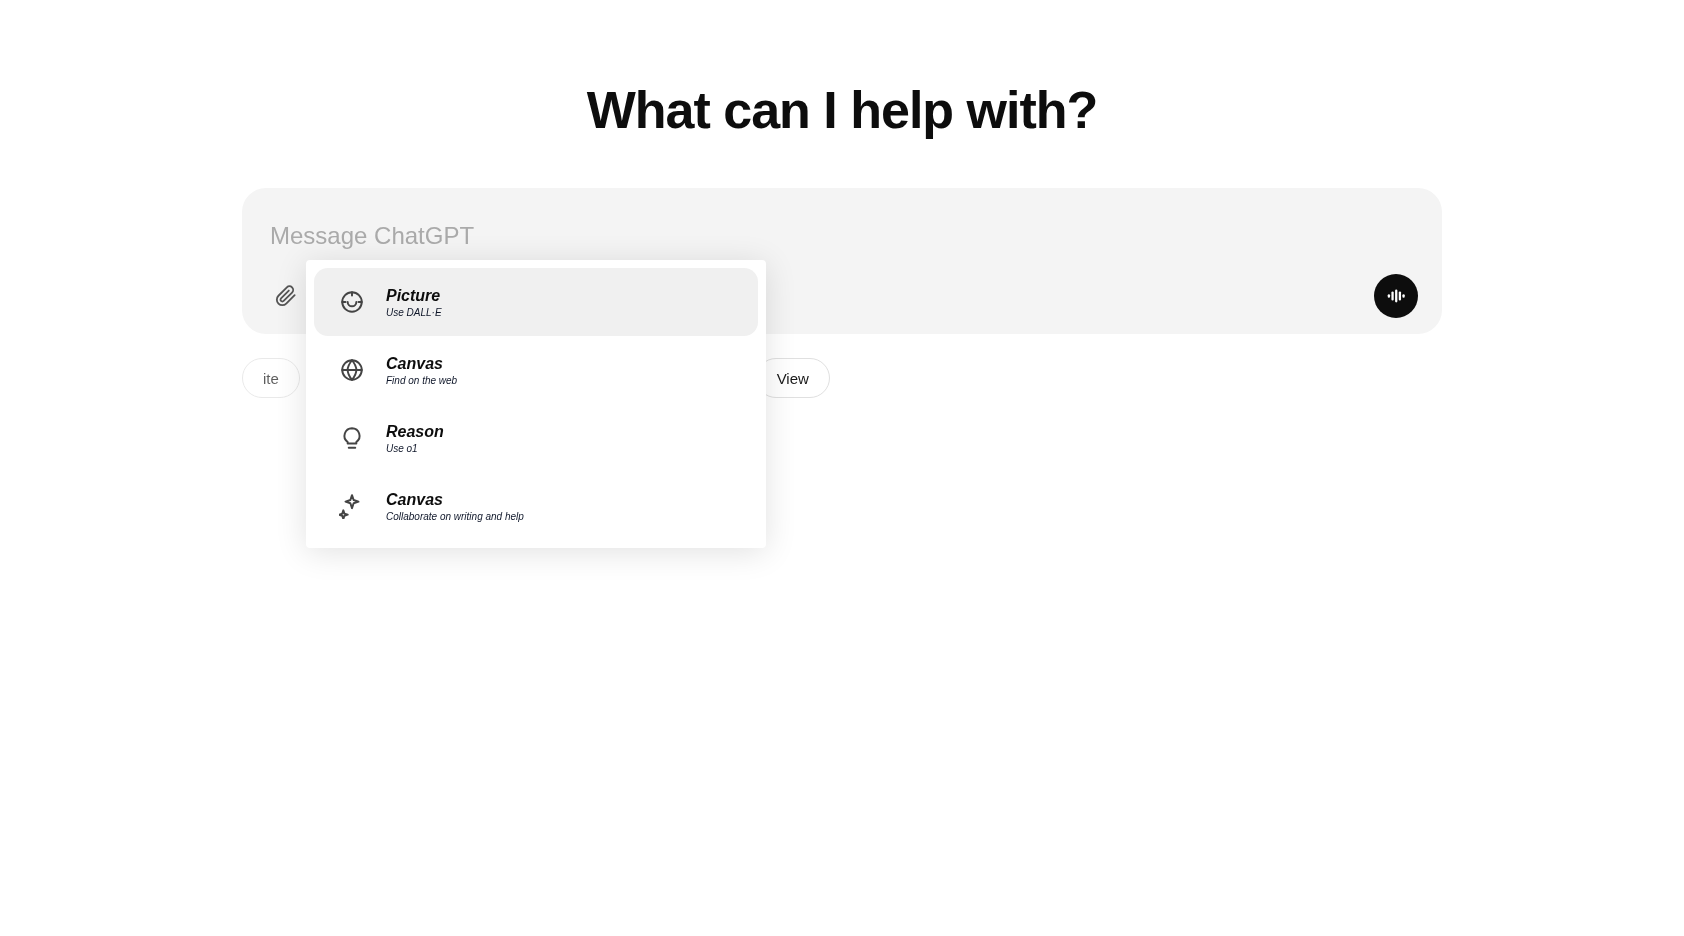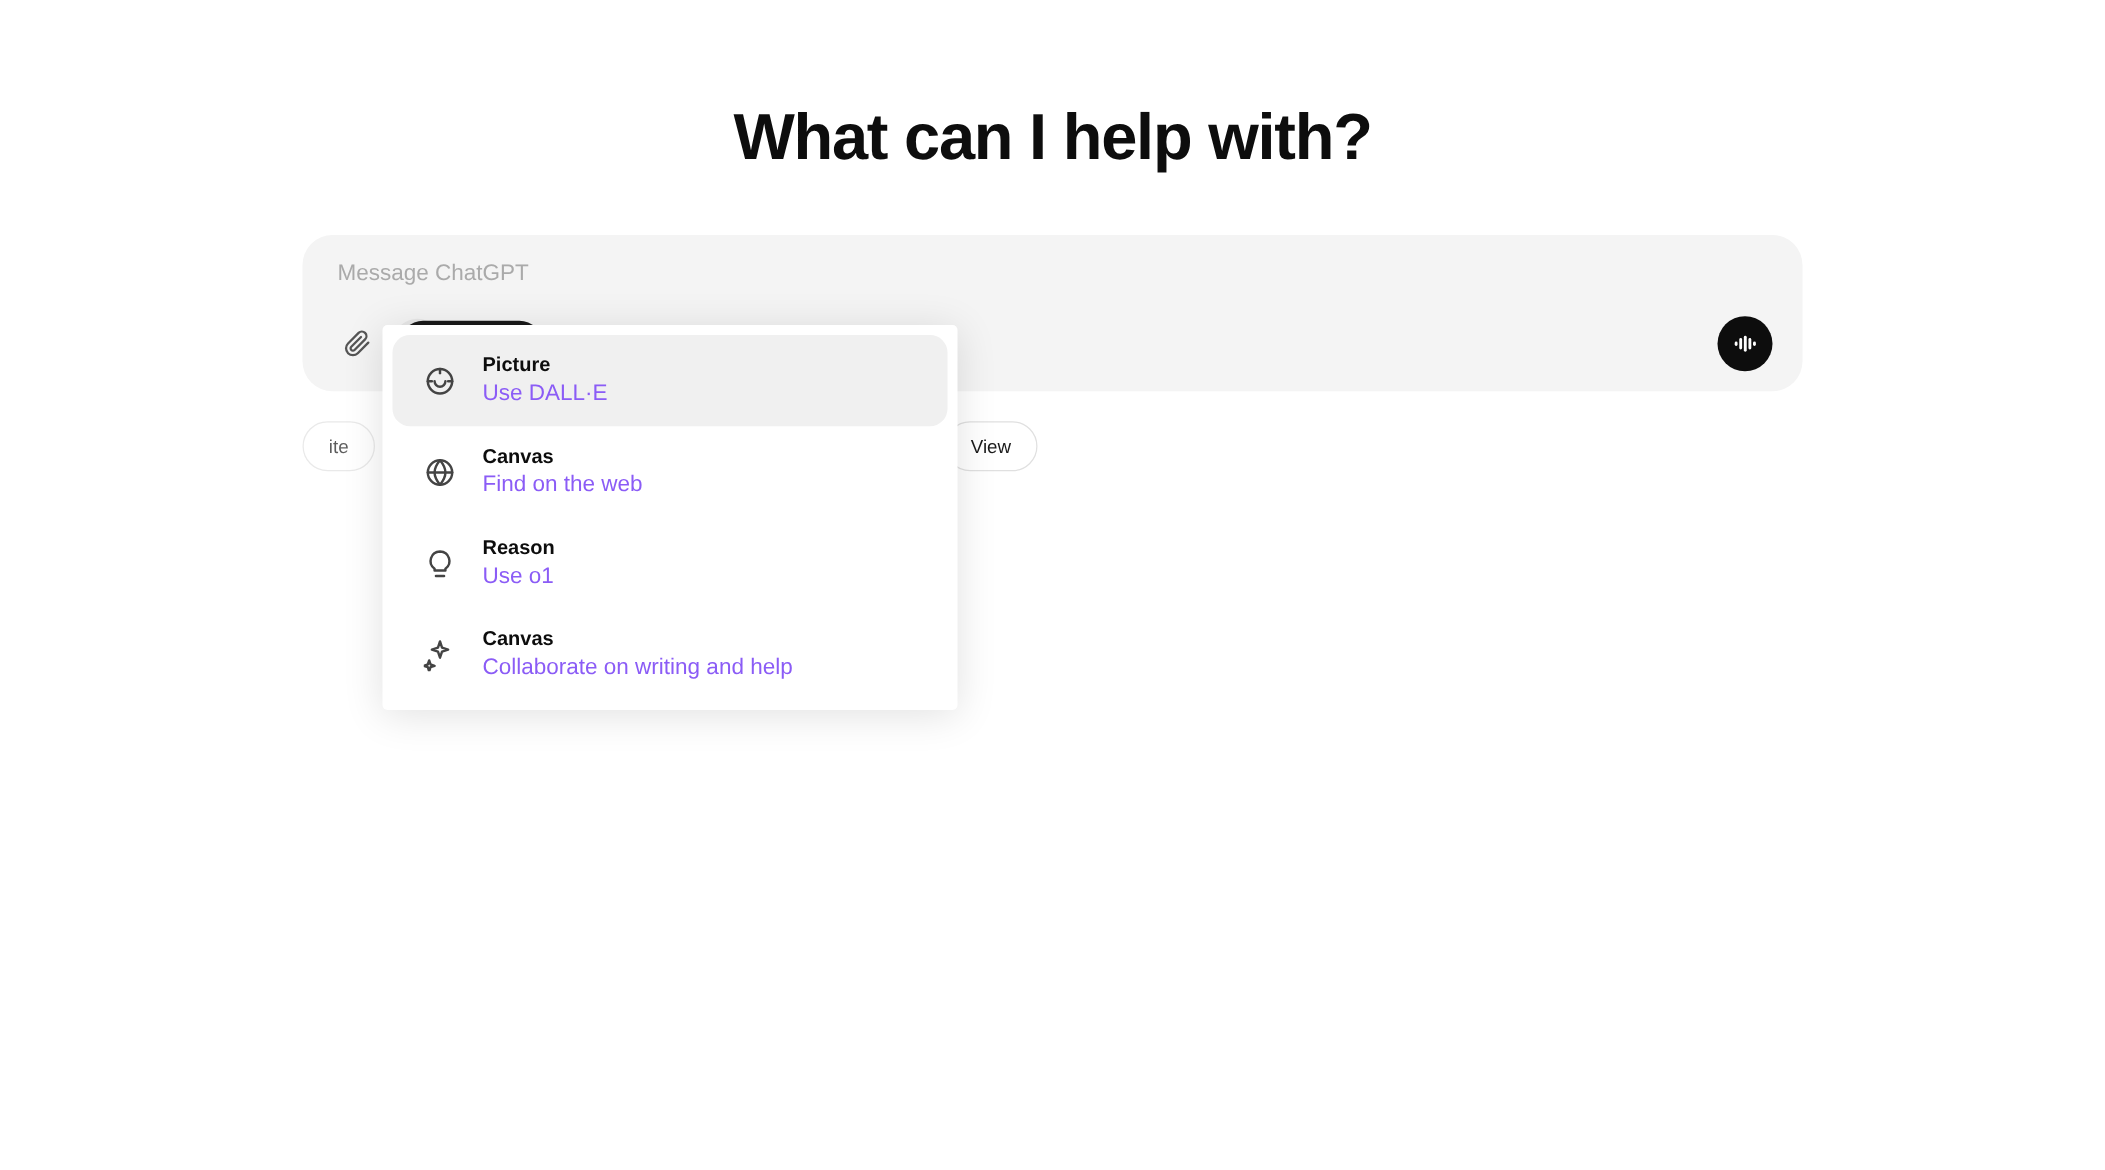--- a/index.html
+++ b/index.html
@@ -24,24 +24,25 @@
     .input-container {
       width: 1200px;
       max-width: 90vw;
       background: #f4f4f4;
       border-radius: 24px;
       padding: 20px 24px 16px 24px;
       position: relative;
     }
 
     .input-placeholder {
-      font-size: 18px;
+      font-size: 24px;
       color: #aaaaaa;
       margin-bottom: 24px;
       padding: 0 4px;
+      margin-top: 14px;
     }
 
     .input-toolbar {
       display: flex;
       align-items: center;
       justify-content: space-between;
     }
 
     .input-toolbar-left {
       display: flex;
@@ -128,20 +129,21 @@
     .dropdown-menu {
       position: absolute;
       top: 180px;
       left: 64px;
       width: 460px;
       background: white;
       border-radius: 4px;
       box-shadow: 0 4px 32px rgba(0,0,0,0.12);
       padding: 8px;
       z-index: 100;
+      font-style: italic;
     }
 
     .dropdown-item {
       display: flex;
       align-items: center;
       gap: 16px;
       padding: 16px 20px;
       border-radius: 14px;
       cursor: pointer;
     }
@@ -167,22 +169,22 @@
       gap: 2px;
     }
 
     .dropdown-item-title {
       font-size: 16px;
       font-weight: 600;
       color: #0d0d0d;
     }
 
     .dropdown-item-subtitle {
-      font-size: 18px;
-      color: #8b5cf6;
+      font-size: 10px;
+      color: #0f172a;
     }
 
     .page-wrapper {
       position: relative;
       display: flex;
       flex-direction: column;
       align-items: center;
     }
   </style>
 </head>

